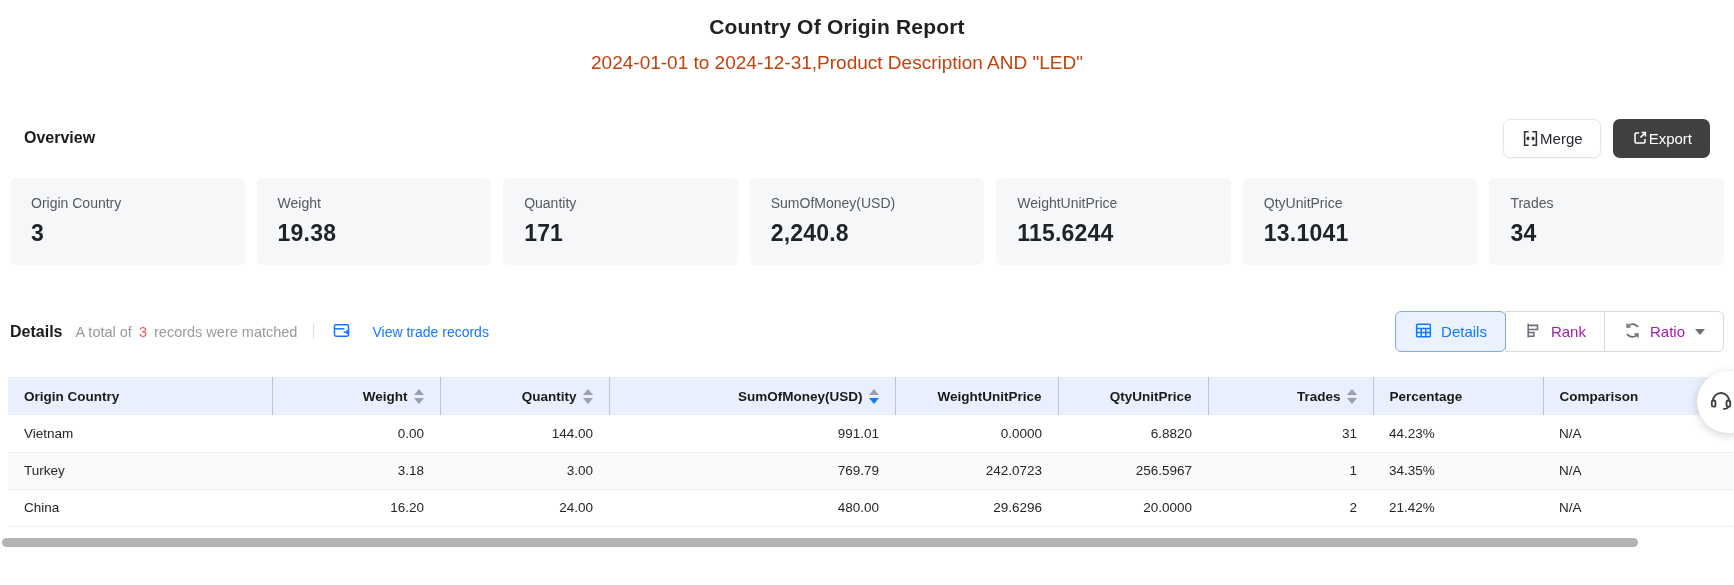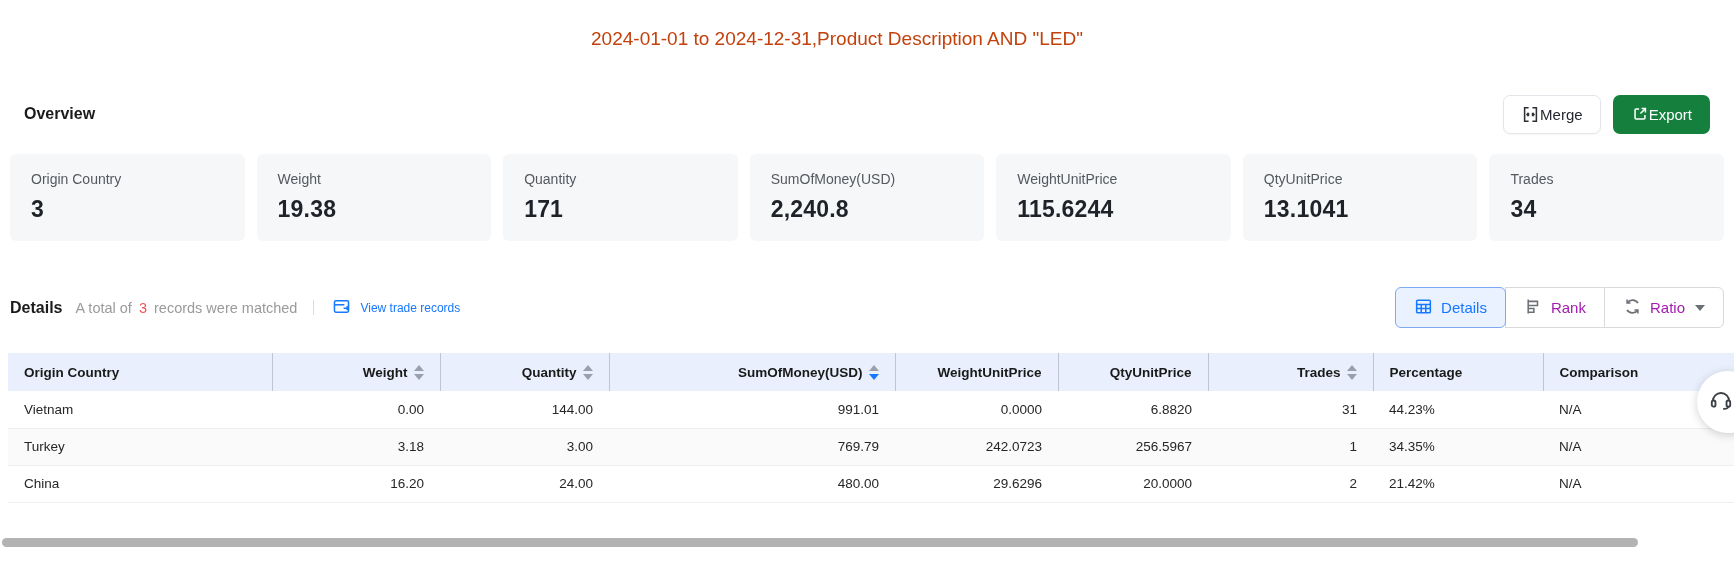--- a/index.html
+++ b/index.html
@@ -23,21 +23,21 @@
   }
   .overview-heading { font-size: 16px; font-weight: 700; color: #1b1b1b; }
   .bar-buttons { display: flex; gap: 12px; }
   .btn {
     display: inline-flex; align-items: center; 
     height: 39px; padding: 0 17px; border-radius: 7px;
     font-size: 15px; cursor: pointer; border: 1px solid transparent;
     background: #fff;
   }
   .btn-merge { border-color: #e3e5ea; color: #25282e; box-shadow: 0 1px 2px rgba(0,0,0,.03); }
-  .btn-export { background: #15803d; color: #fff; }
+  .btn-export { background: #404040; color: #fff; }
   .btn svg { display: block; }
 
   
   .cards {
     display: grid; grid-template-columns: repeat(7, 1fr); gap: 12px;
     padding: 0 10px; margin-top: 20px;
   }
   .card { background: #f6f7f9; border-radius: 6px; padding: 17px 21px 19px; height: 87px; }
   .card-label { font-size: 14px; color: #55595f; }
   .card-value { font-size: 23px; font-weight: 700; color: #1f2329; margin-top: 9px; letter-spacing: .2px; }
@@ -45,21 +45,21 @@
   
   .details-bar {
     display: flex; justify-content: space-between; 
     padding: 0 10px; margin-top: 46px; height: 41px;
   }
   .details-left { display: flex; align-items: center; }
   .details-heading { font-size: 16px; font-weight: 700; color: #1b1b1b; margin-right: 13px; }
   .match-summary { font-size: 14.5px; color: #9a9a9a; display: flex; align-items: center; }
   .match-count { color: #f25555; margin: 0 7px; }
   .v-divider { width: 1px; height: 15px; background: #dcdcdc; margin: 0 18px 0 16px; }
-  .trade-link { display: inline-flex; align-items: center; gap: 9px; color: #1677ff; font-size: 12px; cursor: pointer; text-decoration: none; }
+  .trade-link { display: inline-flex; align-items: center; gap: 21px; color: #1677ff; font-size: 14px; cursor: pointer; text-decoration: none; }
 
   .view-switcher { display: flex; }
   .seg-btn {
     display: inline-flex; align-items: center; gap: 8px;
     height: 41px; padding: 0 18px; background: #fff;
     border: 1px solid #d9d9d9; margin-left: -1px;
     font-size: 15px; color: #a21caf; cursor: pointer;
   }
   .seg-btn:first-child { border-radius: 6px 0 0 6px; margin-left: 0; }
   .seg-btn:last-child { border-radius: 0 6px 6px 0; }
@@ -101,20 +101,21 @@
     background: #fff; border-radius: 50%;
     box-shadow: 0 2px 10px rgba(0,0,0,.18);
     display: flex; align-items: center; justify-content: flex-start; padding-left: 11px;
     cursor: pointer;
   }
 </style>
 </head>
 <body>
 
 <div class="report-header">
+  <div class="report-title">Country Of Origin Report</div>
   <div class="report-subtitle">2024-01-01 to 2024-12-31,Product Description AND "LED"</div>
 </div>
 
 <div class="section-bar">
   <div class="overview-heading">Overview</div>
   <div class="bar-buttons">
     <div class="btn btn-merge">
       <span>
         <svg width="19" height="19" viewBox="0 0 20 20" fill="none" stroke="#2b2e33" stroke-width="1.6">
           <path d="M8 3 H3.8 V17 H8"></path>

